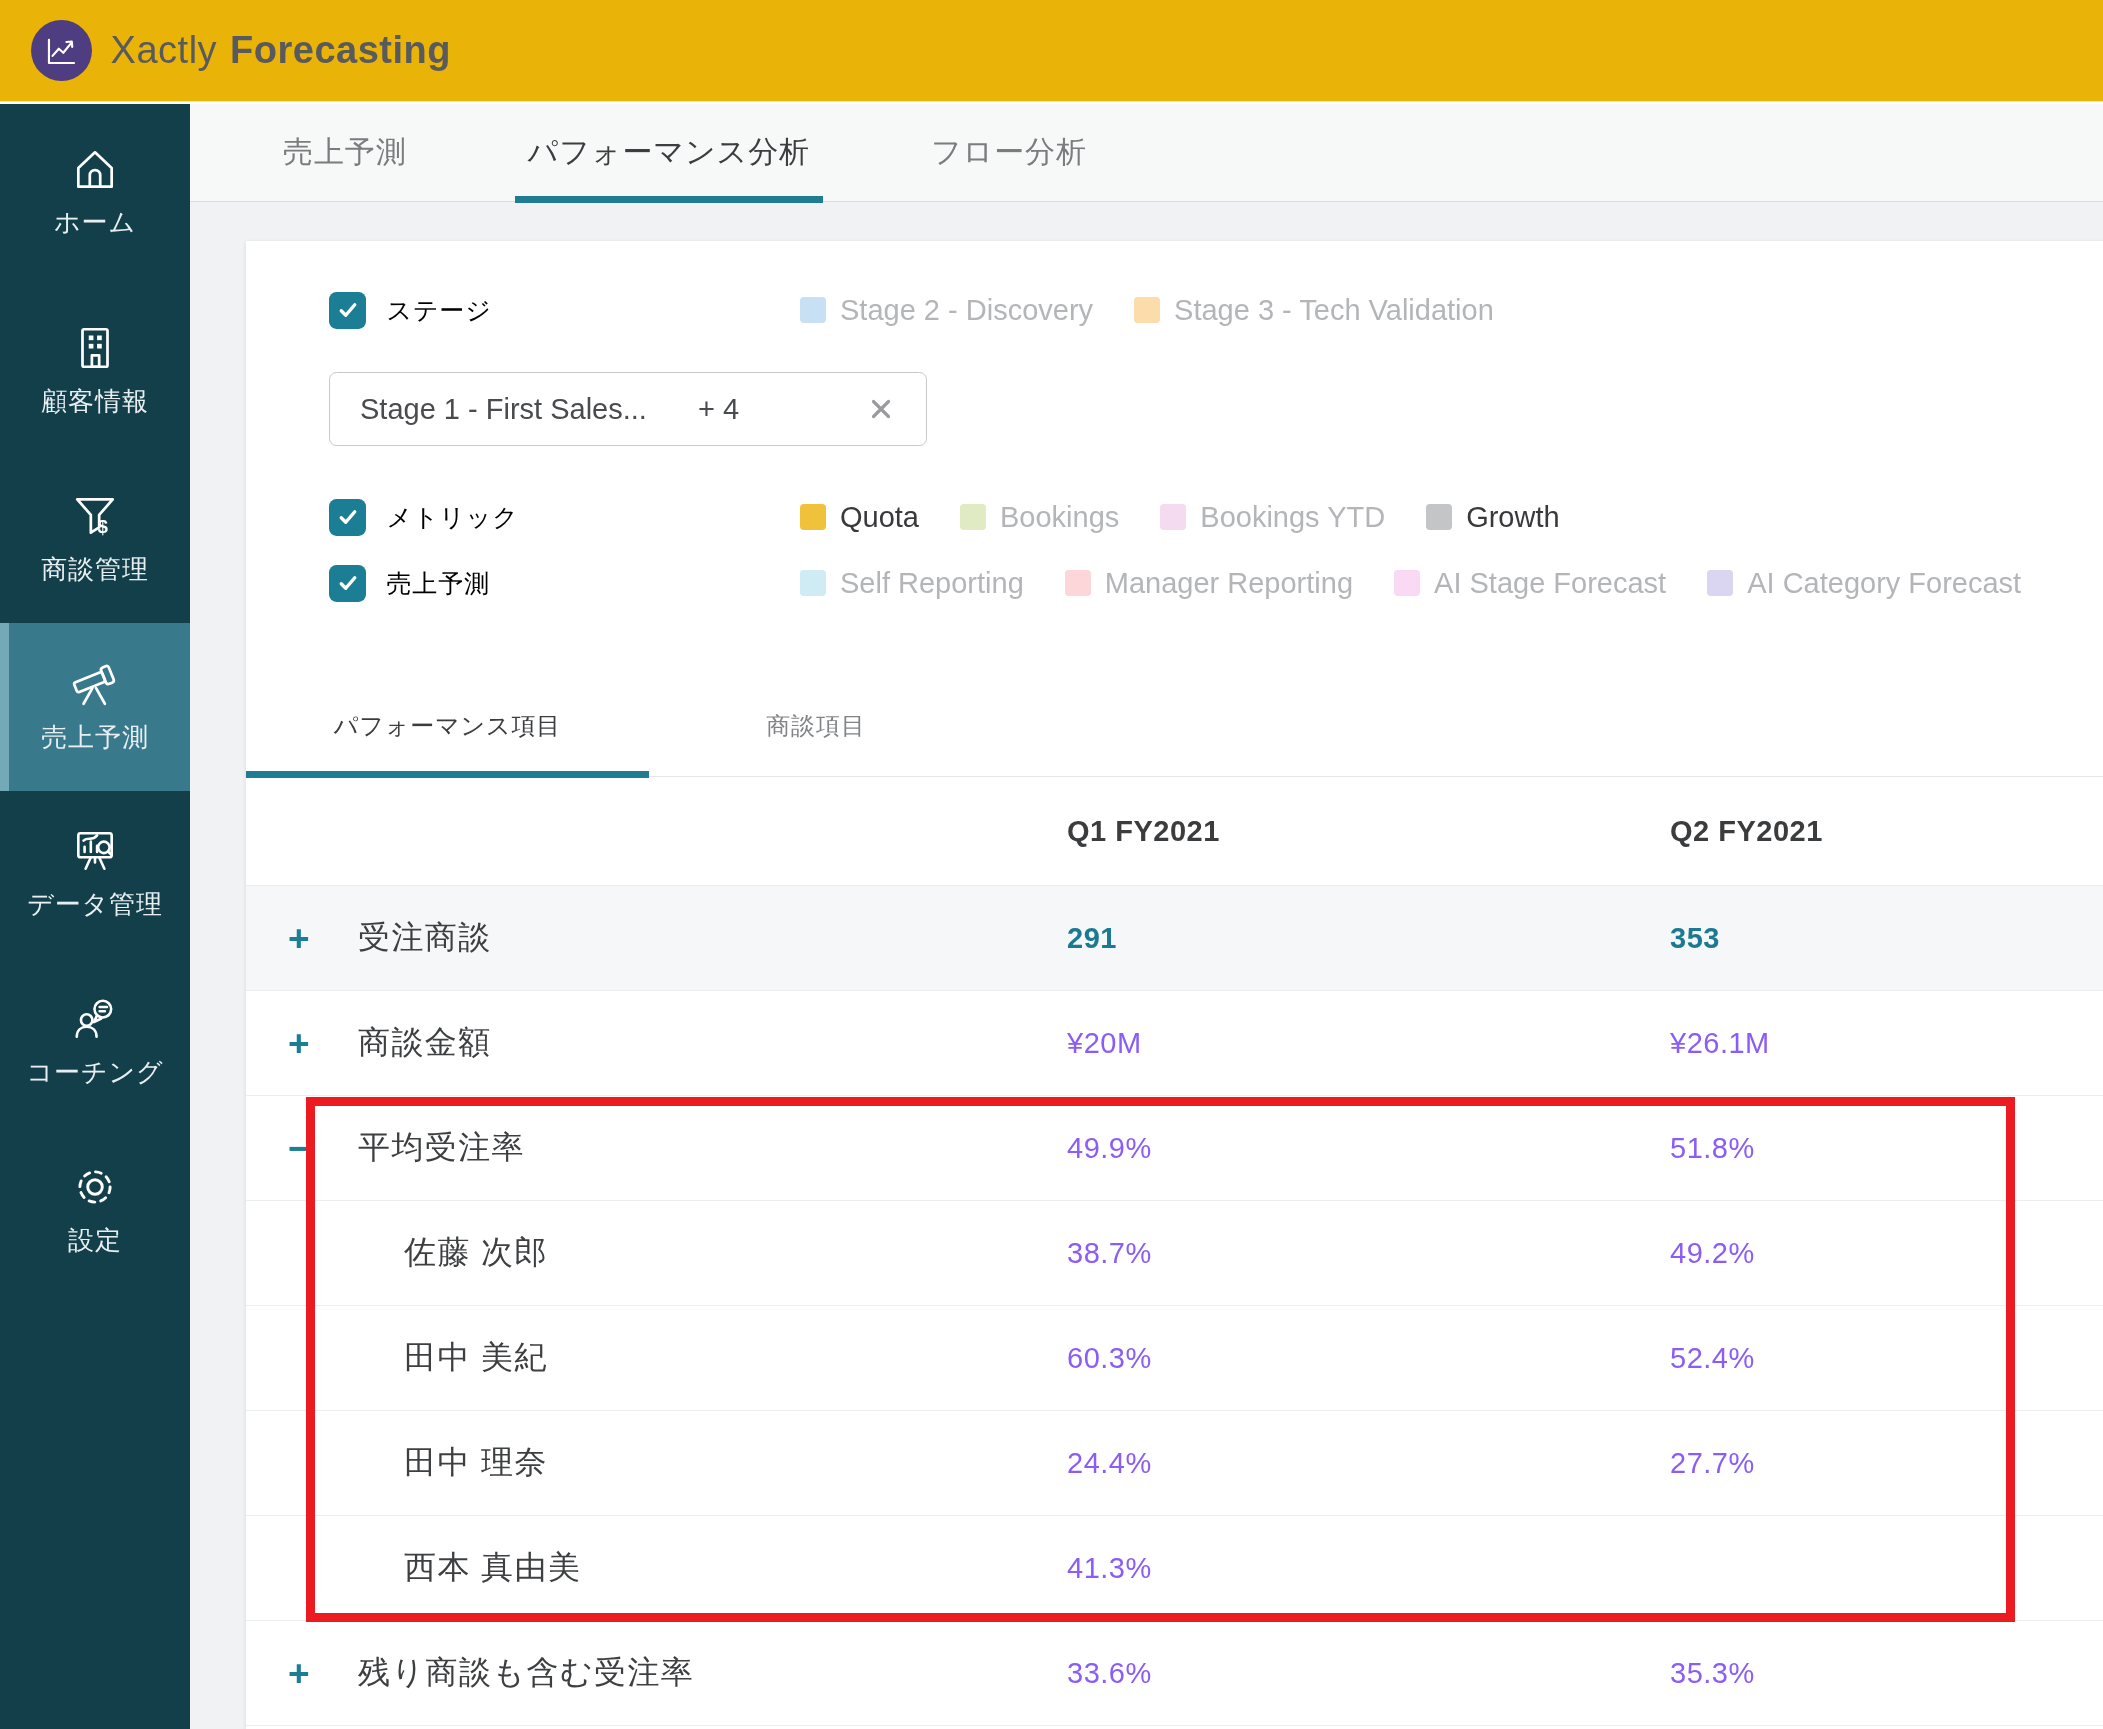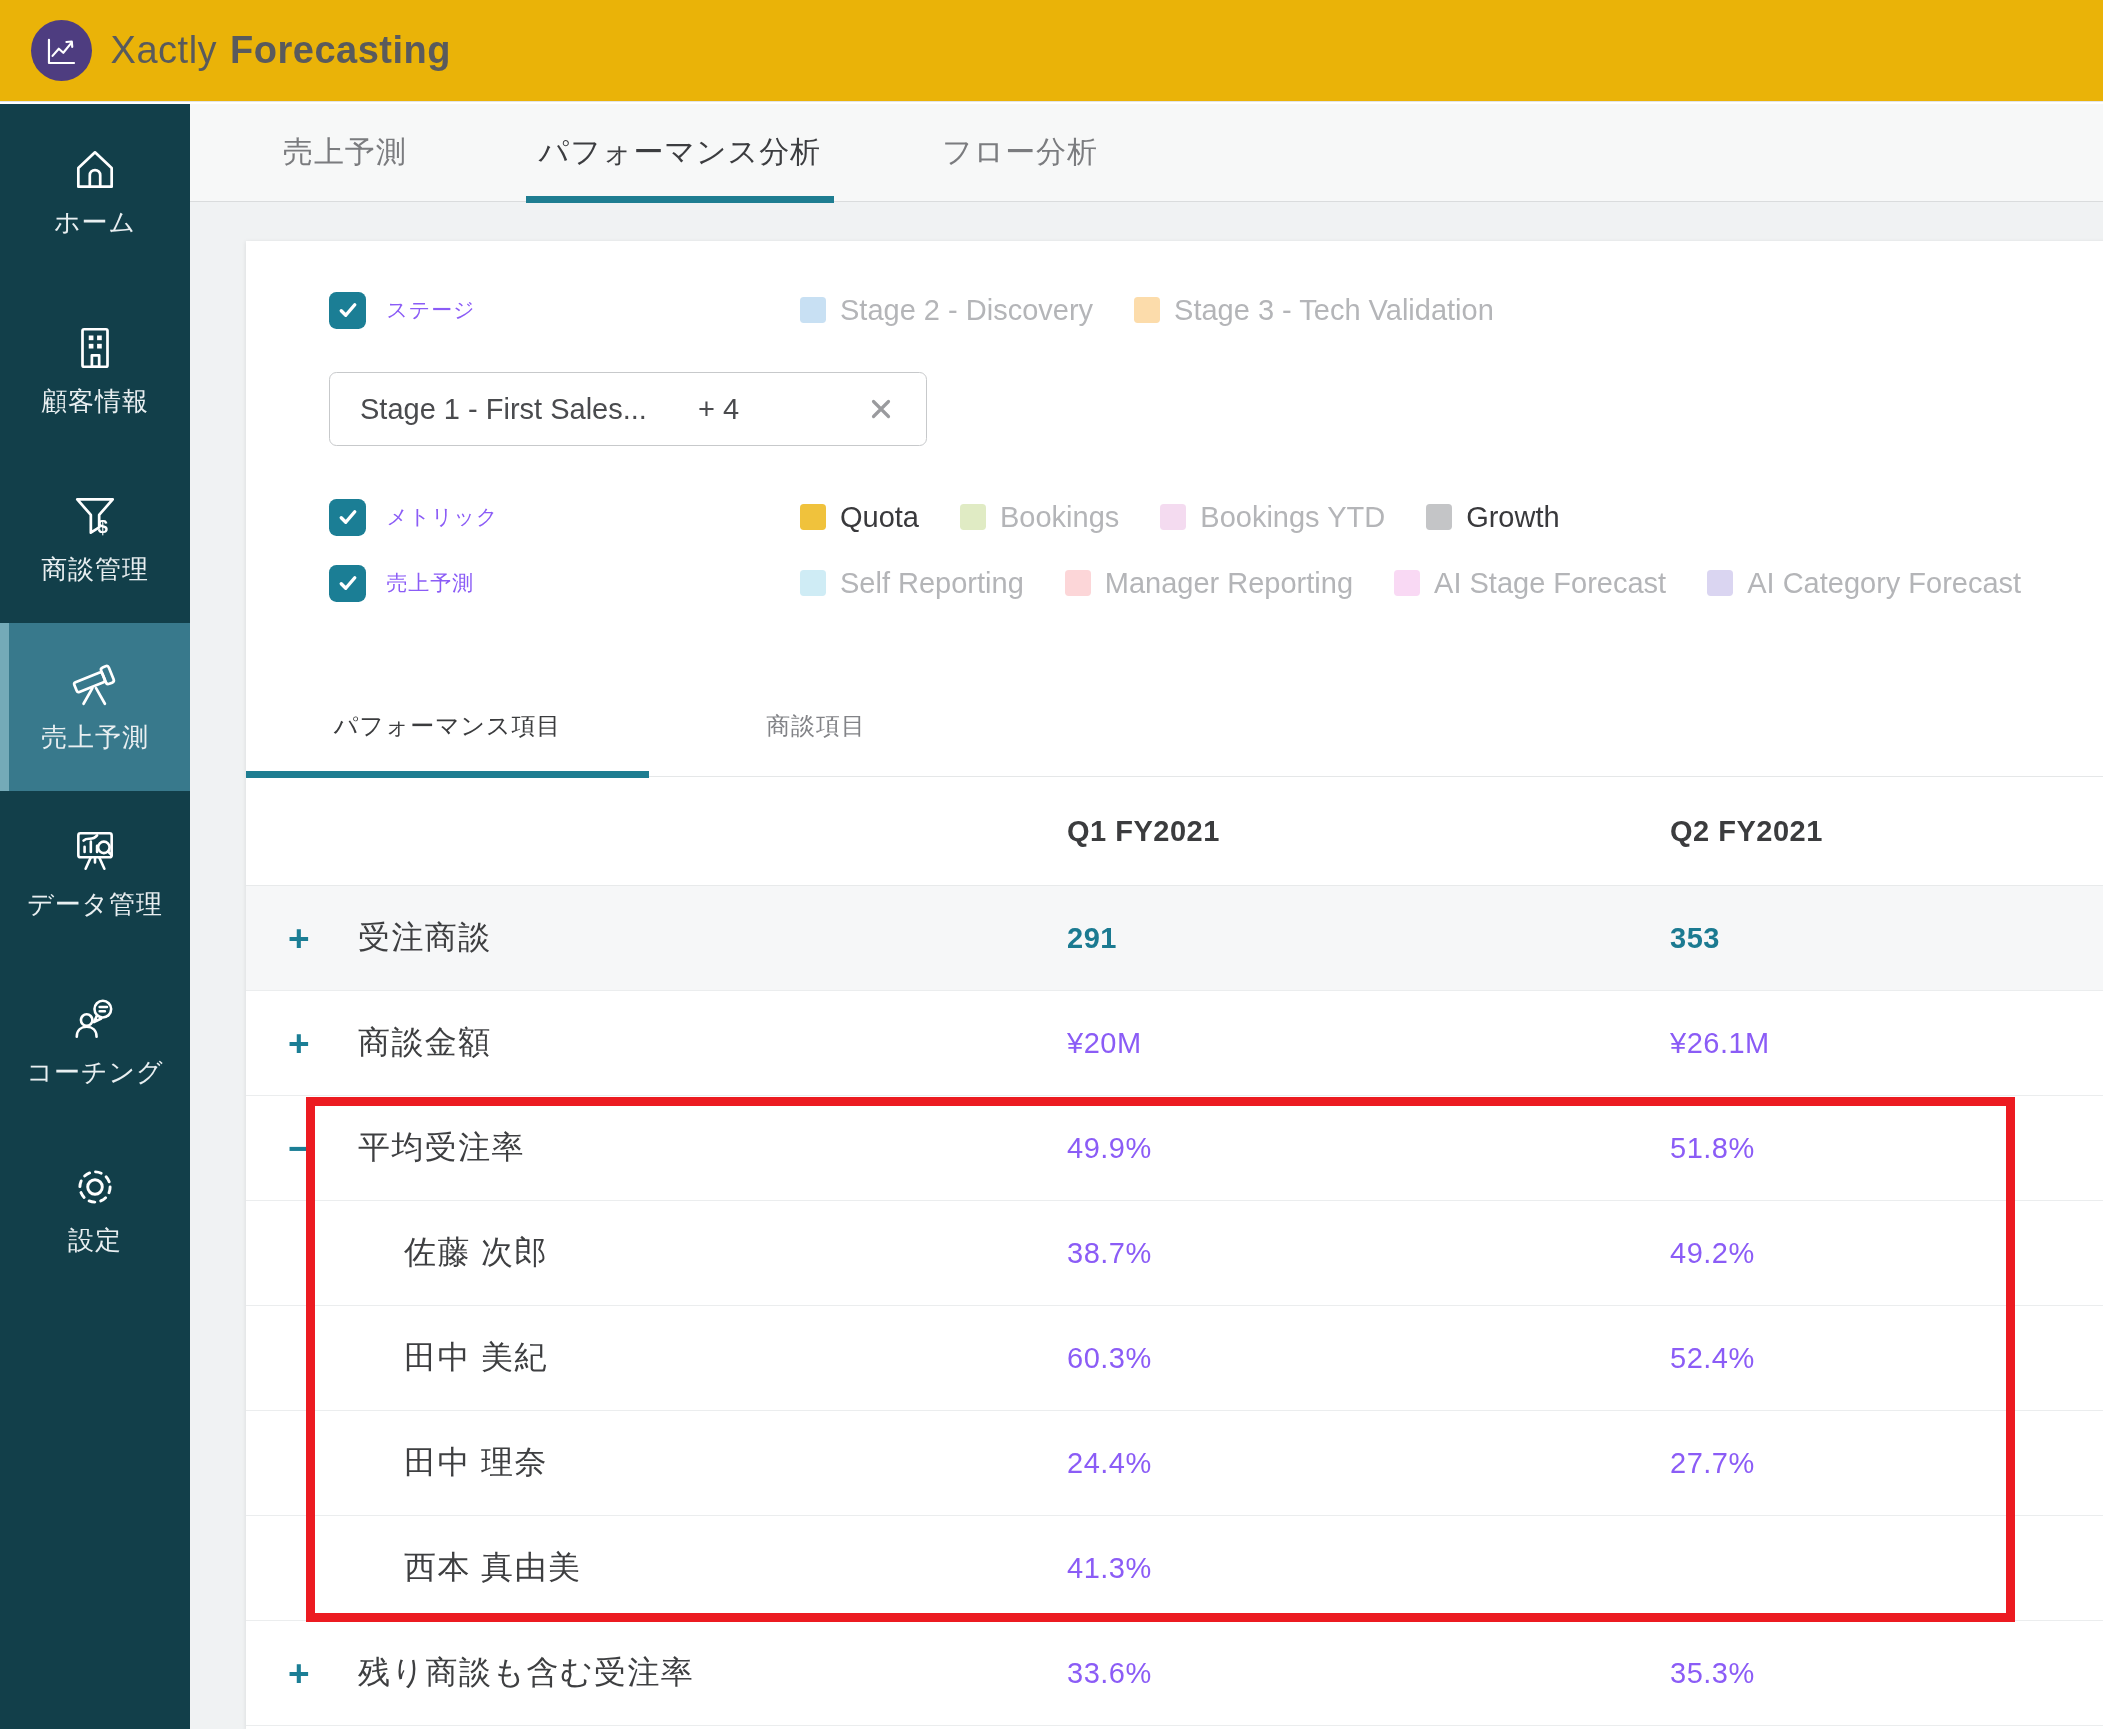--- a/index.html
+++ b/index.html
@@ -46,40 +46,40 @@
   .main { position:absolute; left:190px; top:104px; right:0; bottom:0; background:#f0f2f3; }
   .tabbar {
     position:absolute; top:0; left:0; right:0; height:98px; background:#f7f8f8;
     border-bottom:1.9px solid #dadcdd; display:flex; align-items:stretch;
     padding-left:93px; gap:121px; z-index:5;
   }
   .tab {
     position:relative; display:flex; align-items:center; font-size:30px;
     color:#7b7c7f; cursor:pointer; letter-spacing:0.9px;
   }
-  .tab.active { color:#3c3d40;margin-left:11px; }
+  .tab.active { color:#3c3d40; }
   .tab.active::after {
     content:""; position:absolute; left:-13px; right:-13px; bottom:-1.9px; height:6.5px; background:#1e7d91;
   }
 
   .card {
     position:absolute; left:56px; top:137px; right:-18.6px; bottom:0; background:#fff;
     box-shadow:0 0.9px 4.6px rgba(0,0,0,.10);
   }
 
   
   .filters { padding:46px 0 0 83px; }
   .filter-row { display:flex; align-items:center; height:46px; }
   .filter-left { display:flex; align-items:center; gap:20.4px; width:471px; flex:none; }
   .checkbox {
     width:37px; height:37px; border-radius:7.4px; background:#1b7e95; flex:none;
     display:flex; align-items:center; justify-content:center; cursor:pointer;
   }
   .checkbox svg { width:24px; height:24px; }
-  .filter-label { font-size:21px; color:#8b5cf6; letter-spacing:0.9px; }
+  .filter-label { font-size:25px; color:#000000; letter-spacing:0.9px; }
   .legend { display:flex; align-items:center; gap:41px; white-space:nowrap; flex:1; }
   .legend-item { display:flex; align-items:center; gap:14px; font-size:29px; color:#39393c; cursor:pointer; }
   .legend-item.muted { color:#b4b5b8; }
   .swatch { width:26px; height:26px; border-radius:3.7px; flex:none; background:#ccc; }
 
   .chip-row { margin-top:39px; }
   .chip {
     width:598px; height:74px; border:1.9px solid #c7c9cb; border-radius:7.4px;
     display:flex; align-items:center; padding:0 30px; font-size:29px; color:#4a4b4e;
     background:#fff; cursor:pointer;

